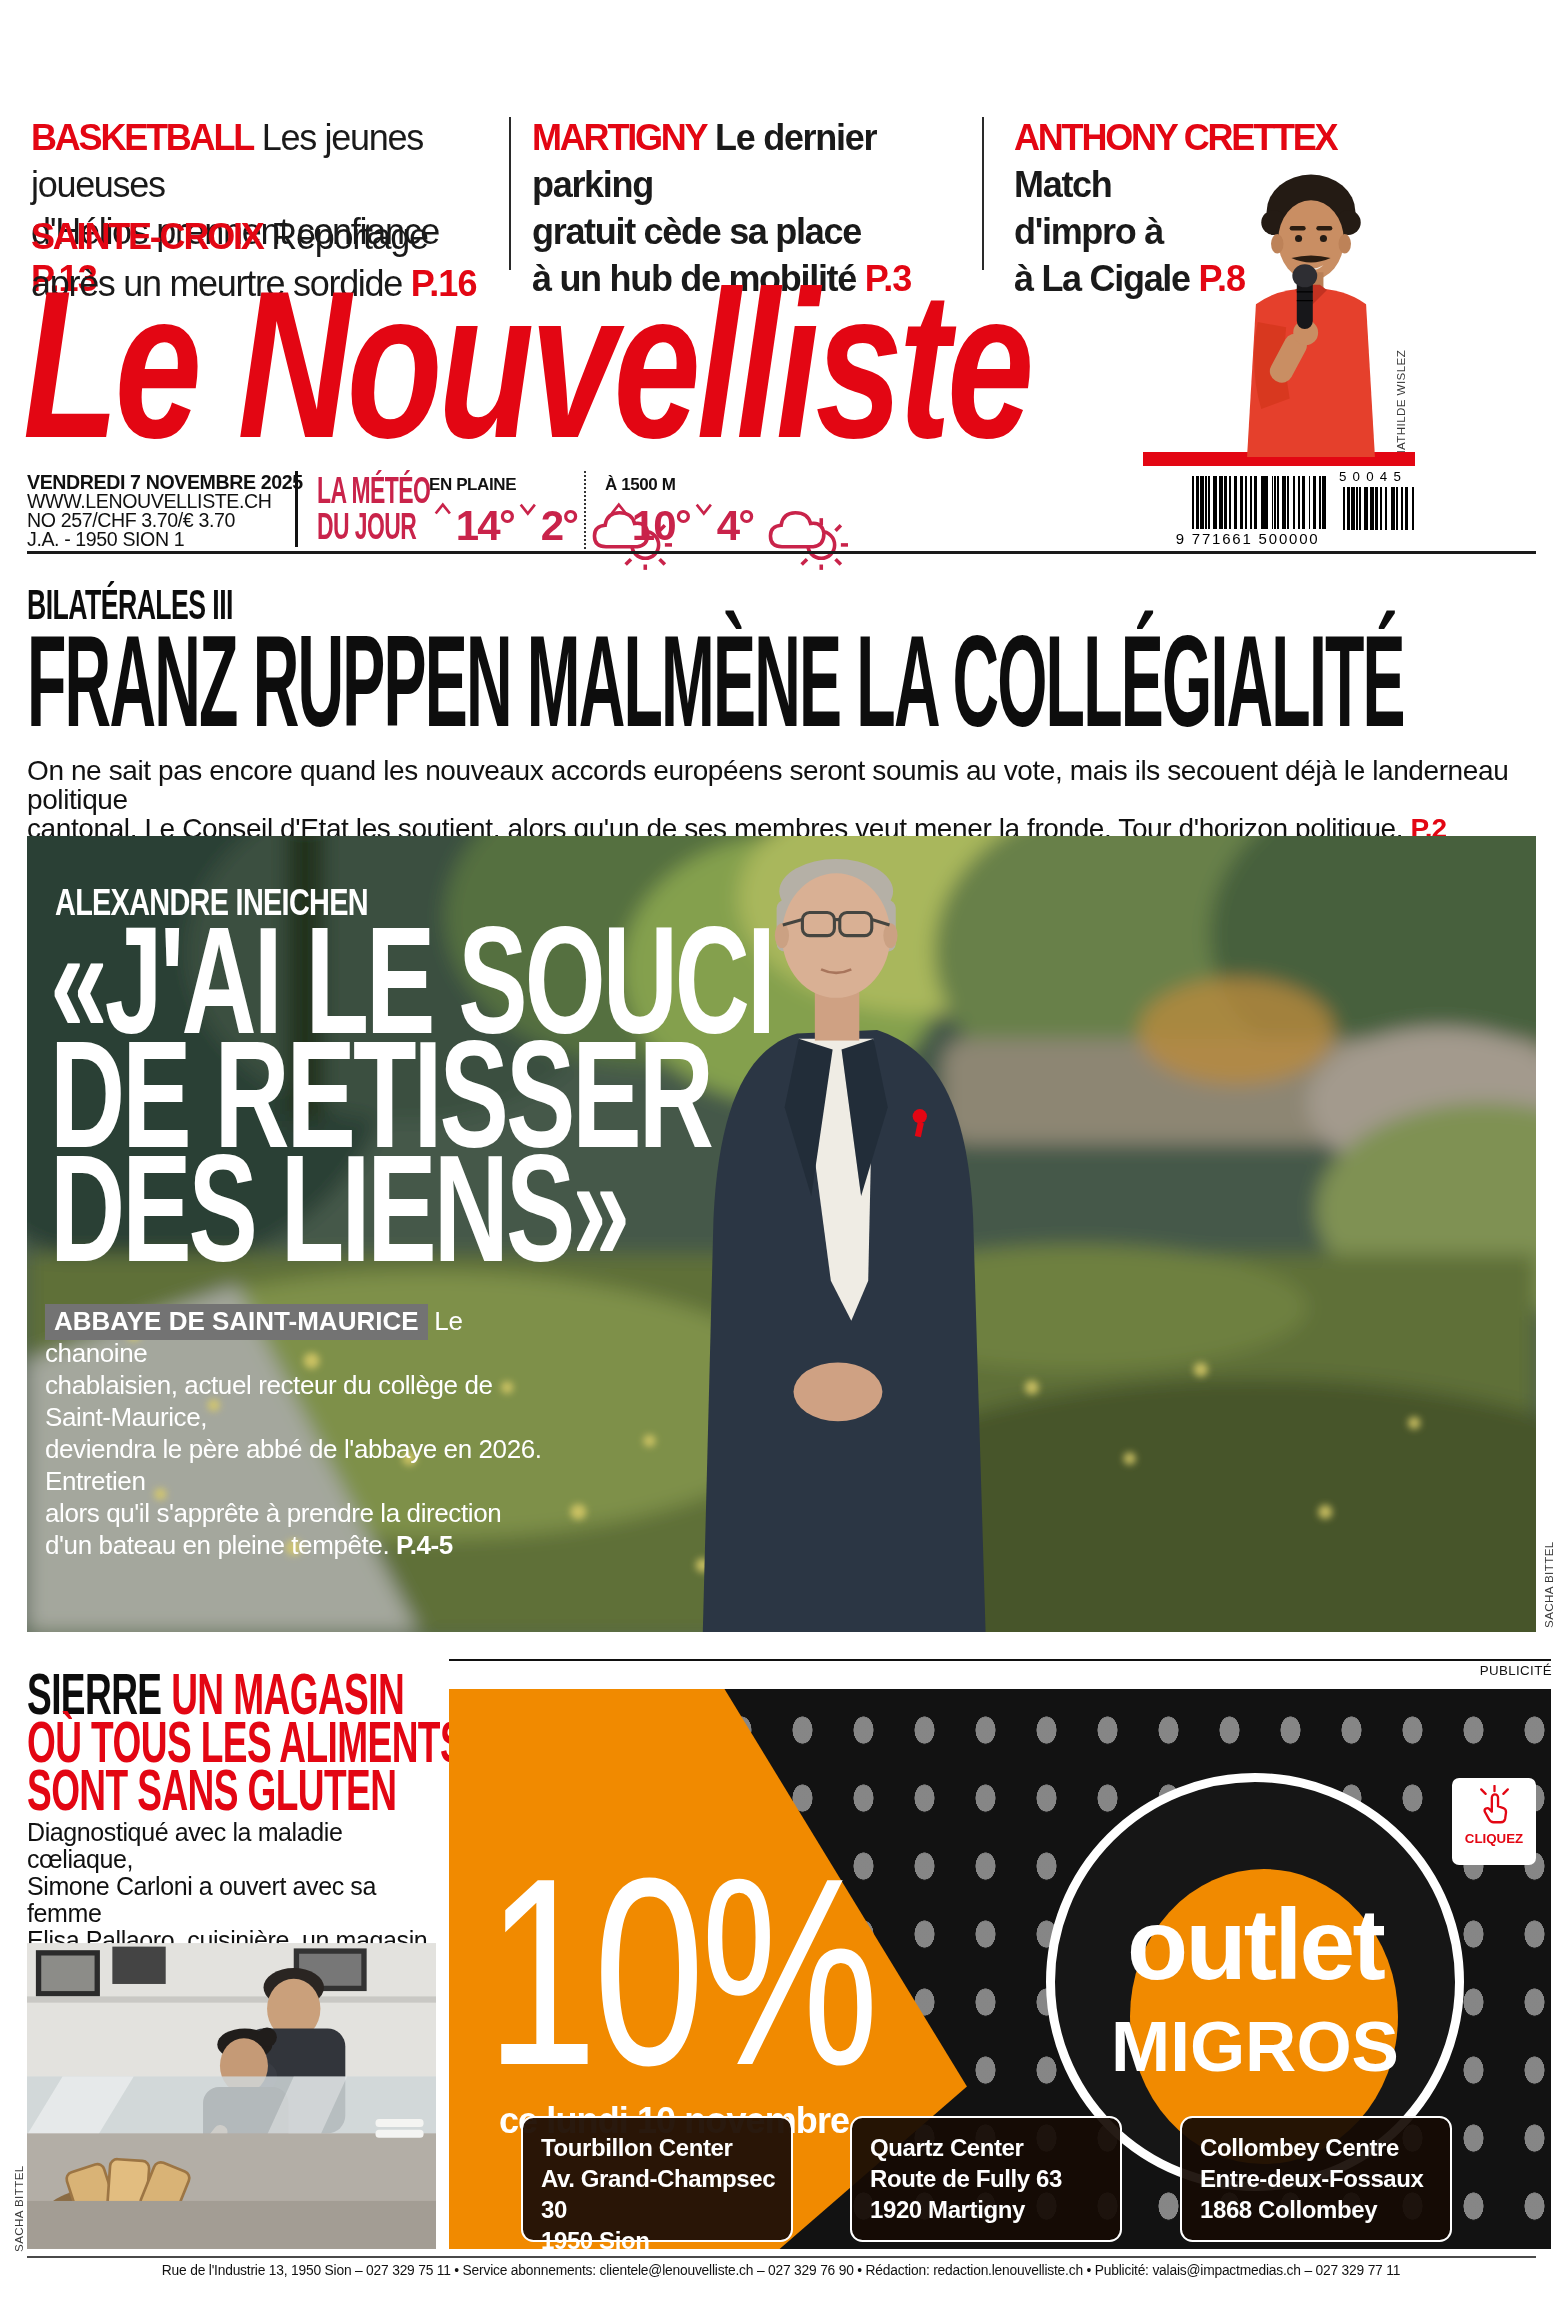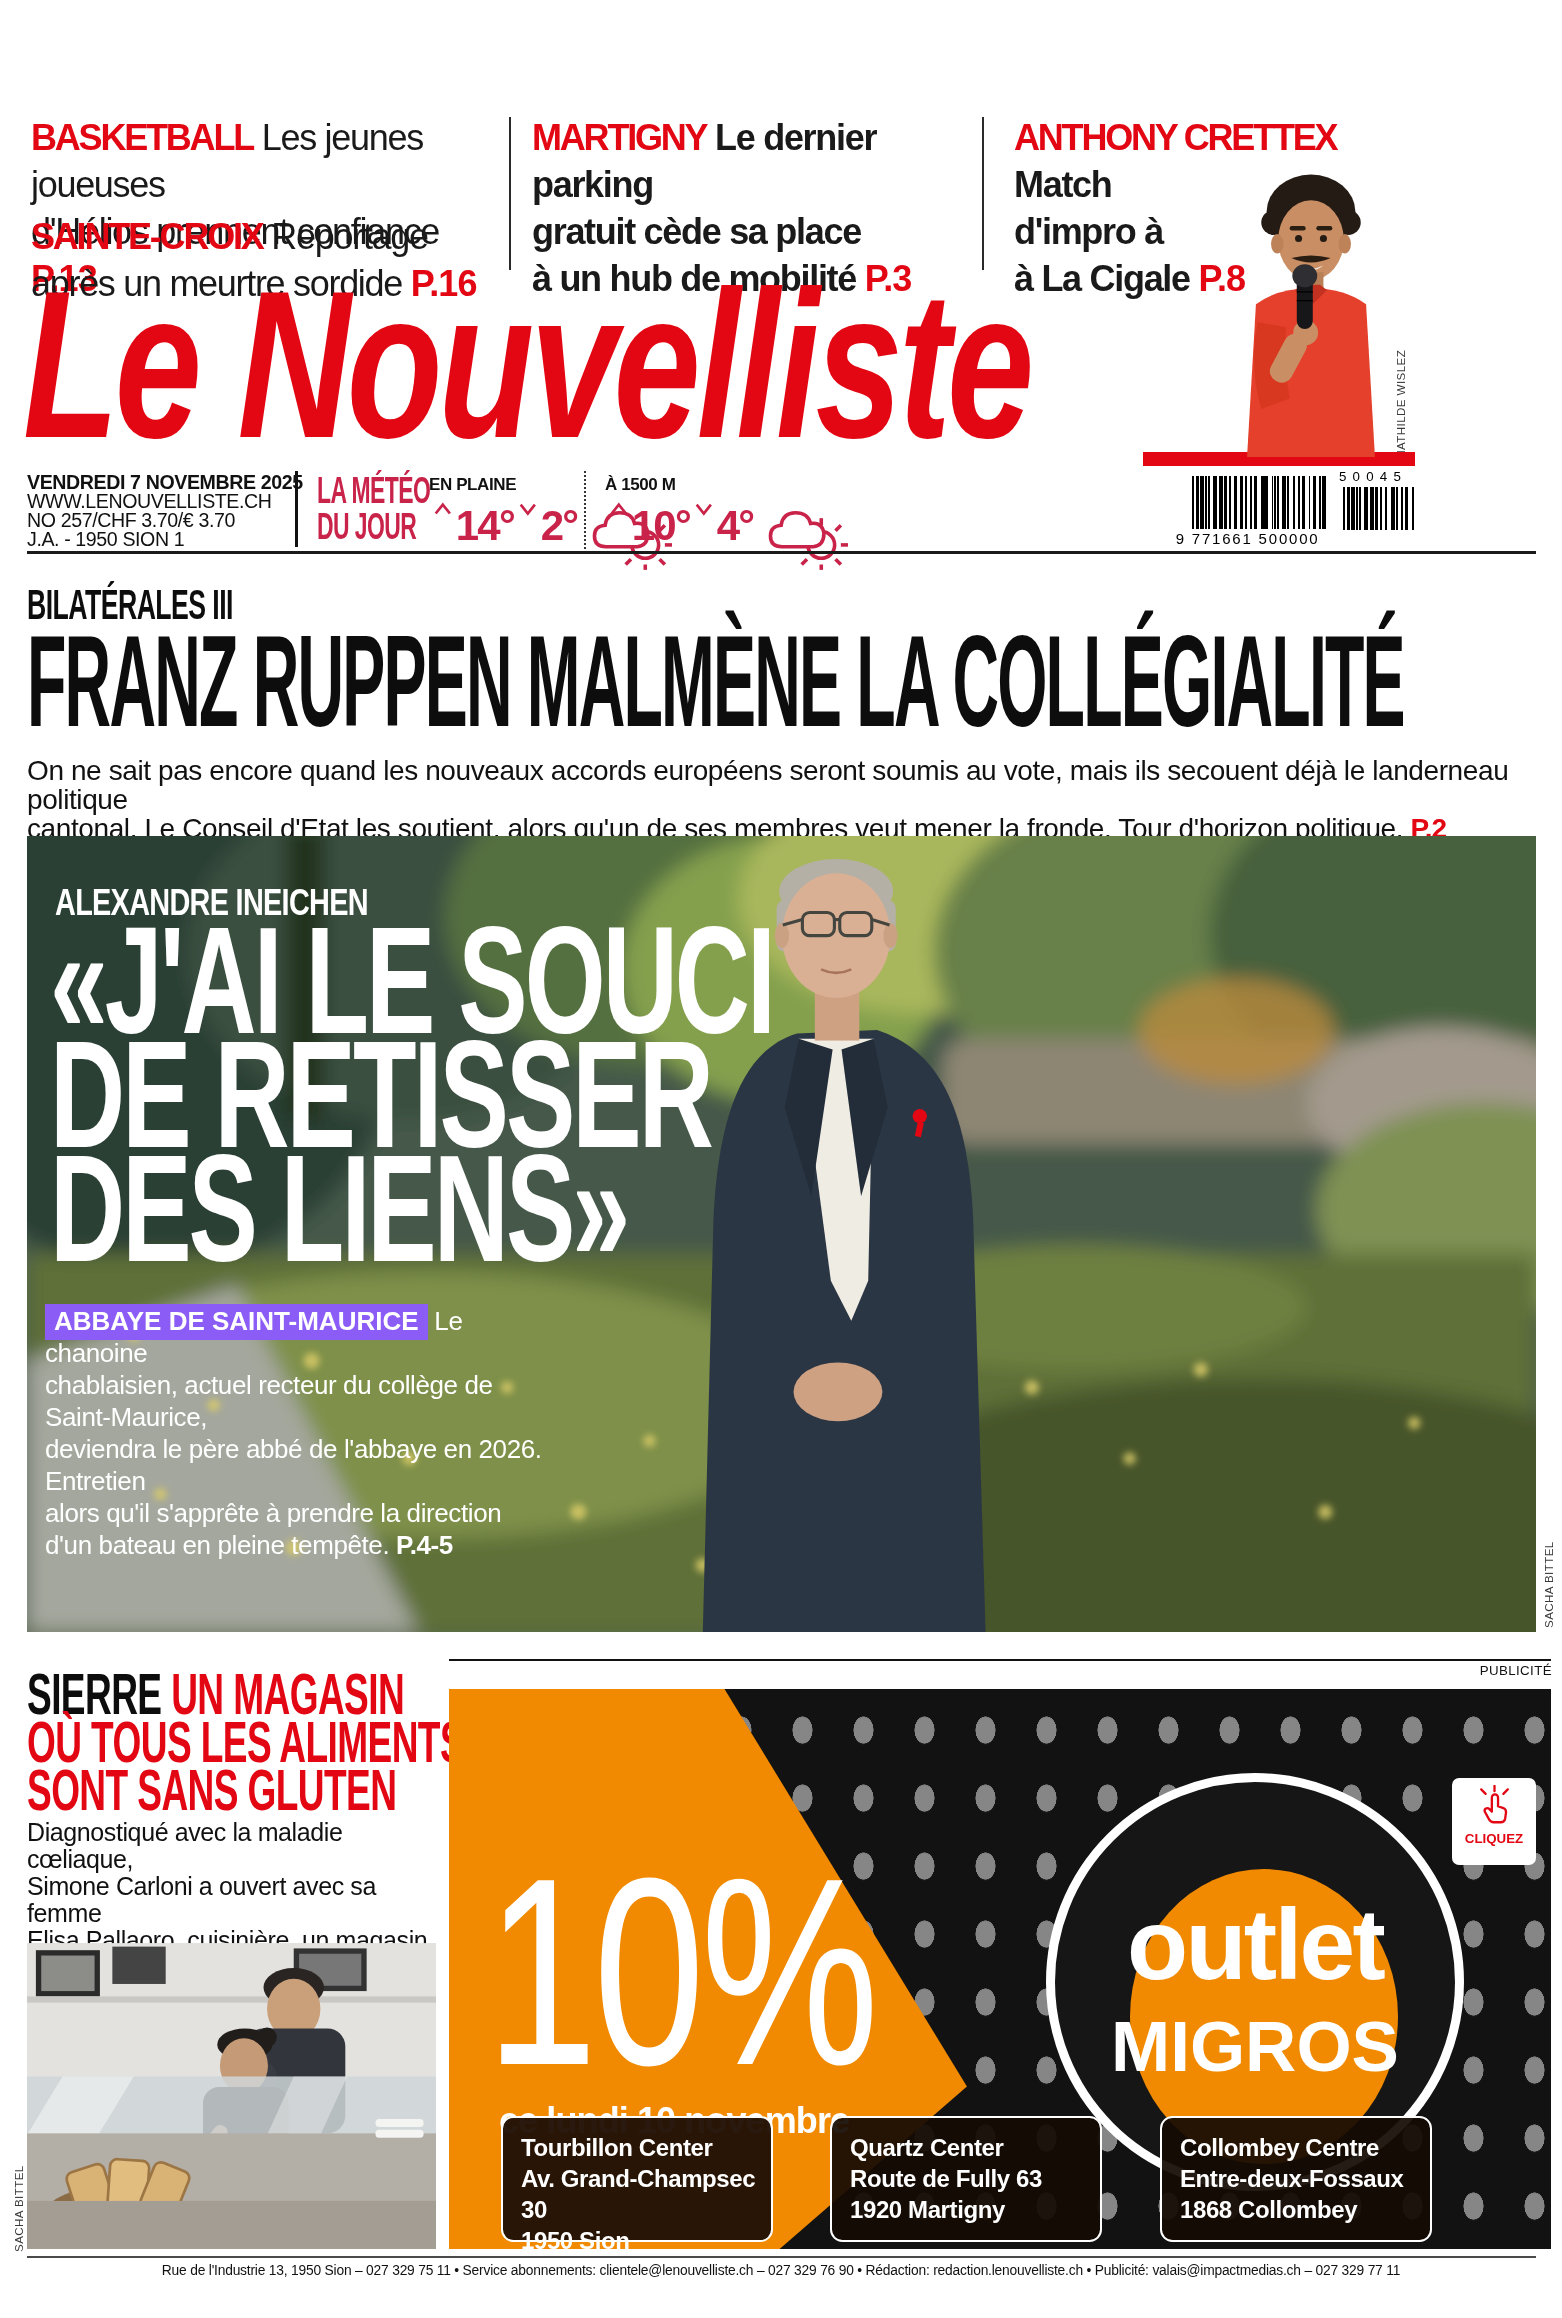--- a/index.html
+++ b/index.html
@@ -56,21 +56,21 @@
   .lead-stand .tx { white-space:pre-line; }
 
   
   .hero { left:27px; top:836px; width:1509px; height:796px; overflow:hidden; }
   .hero svg.bgart { position:absolute; left:0; top:0; }
   .hero-kick { left:28.4px; top:46px; color:#fff; font-weight:700; font-size:37px; letter-spacing:-0.9px; position:absolute; }
   .hero-kick .sq { transform:scaleX(0.78); }
   .hero-quote { left:23px; top:87px; position:absolute; color:#fff; font-weight:700; font-size:153px; line-height:114px; }
   .hero-quote .sq { transform:scaleX(0.68); letter-spacing:-4.4px; }
   .hero-cap { left:18px; top:469px; width:498px; position:absolute; color:#fff; font-size:26px; line-height:32px; letter-spacing:-0.4px; }
-  .hero-cap .label { background:#8b5cf6; font-weight:700; padding:1.8px 9px 3.6px 9px; letter-spacing:0; }
+  .hero-cap .label { background:#737373; font-weight:700; padding:1.8px 9px 3.6px 9px; letter-spacing:0; }
   .hero-cap .tx { white-space:pre-line; }
   .hero-cap .pgw { font-weight:700; color:#fff; }
 
   
   .sierre-head { left:27px; top:1670px; font-size:57px; font-weight:700; line-height:48px; color:#e30613; }
   .sierre-head .sq { transform:scaleX(0.65); letter-spacing:-0.9px; }
   .sierre-head .kk { color:#0d0d0d; }
   .sierre-body { left:27px; top:1819px; width:418px; font-size:25px; line-height:27px; letter-spacing:-0.4px; color:#111; }
   .sierre-body .tx { white-space:pre-line; }
   .sierre-photo { left:27px; top:1943px; width:409px; height:306px; overflow:hidden; }
@@ -85,21 +85,21 @@
         clip-path:polygon(0 0, 25% 0, 47% 71%, 30% 100%, 0 100%); }
   .ad-discount { position:absolute; left:37px; top:149px; color:#fff; font-weight:400; font-size:267px; line-height:267px; }
   .ad-discount .sq { transform:scaleX(0.75); letter-spacing:-5.3px; }
   .ad-date { position:absolute; left:50px; top:411px; color:#fff; font-weight:700; font-size:36px; letter-spacing:-0.9px; }
   .ad-circle { position:absolute; left:597px; top:84px; width:418px; height:418px; border-radius:50%; border:9.8px solid #fff; background:#161616; overflow:hidden; }
   .ad-circle .sun { position:absolute; left:75px; top:87px; width:268px; height:295px; border-radius:50%; background:#f18a00; }
   .ad-outlet { position:absolute; left:0; top:105px; width:100%; text-align:center; color:#fff; font-weight:700; font-size:100px; letter-spacing:-2.7px; }
   .ad-migros { position:absolute; left:0; top:224px; width:100%; text-align:center; color:#fff; font-weight:700; font-size:71px; letter-spacing:0; }
   .ad-cta { position:absolute; left:1003px; top:89px; width:84px; height:87px; background:#fff; border-radius:7.1px; text-align:center; padding-top:7.1px; cursor:pointer; }
   .ad-cta .cta-txt { display:block; margin-top:3.6px; color:#e30613; font-weight:700; font-size:13.3px; letter-spacing:0; }
-  .loc-box { position:absolute; top:427px; width:272px; height:126px; background:rgba(22,11,4,0.93); border:2.7px solid #fff; border-radius:12.4px; padding:14.2px 7.1px 7.1px 18px; color:#fff; }
+  .loc-box { position:absolute; top:427px; width:272px; height:126px; background:rgba(22,11,4,0.93); border:2.7px solid #fff; border-radius:12.4px; padding:14.2px 7.1px 7.1px 18px; color:#fff;margin-left:20px; }
   .loc-box span { display:block; font-size:24px; font-weight:700; line-height:31px; letter-spacing:-0.4px; }
   .loc1 { left:52px; background:rgba(34,18,6,0.97); }
   .loc2 { left:381px; }
   .loc3 { left:711px; }
 
   
   .foot-rule { left:27px; top:2256px; width:1509px; height:1.8px; background:#4a4a4a; }
   .footer { left:0; top:2263px; width:1562px; text-align:center; font-size:13.8px; letter-spacing:-0.2px; color:#111; }
 </style>
 </head>

